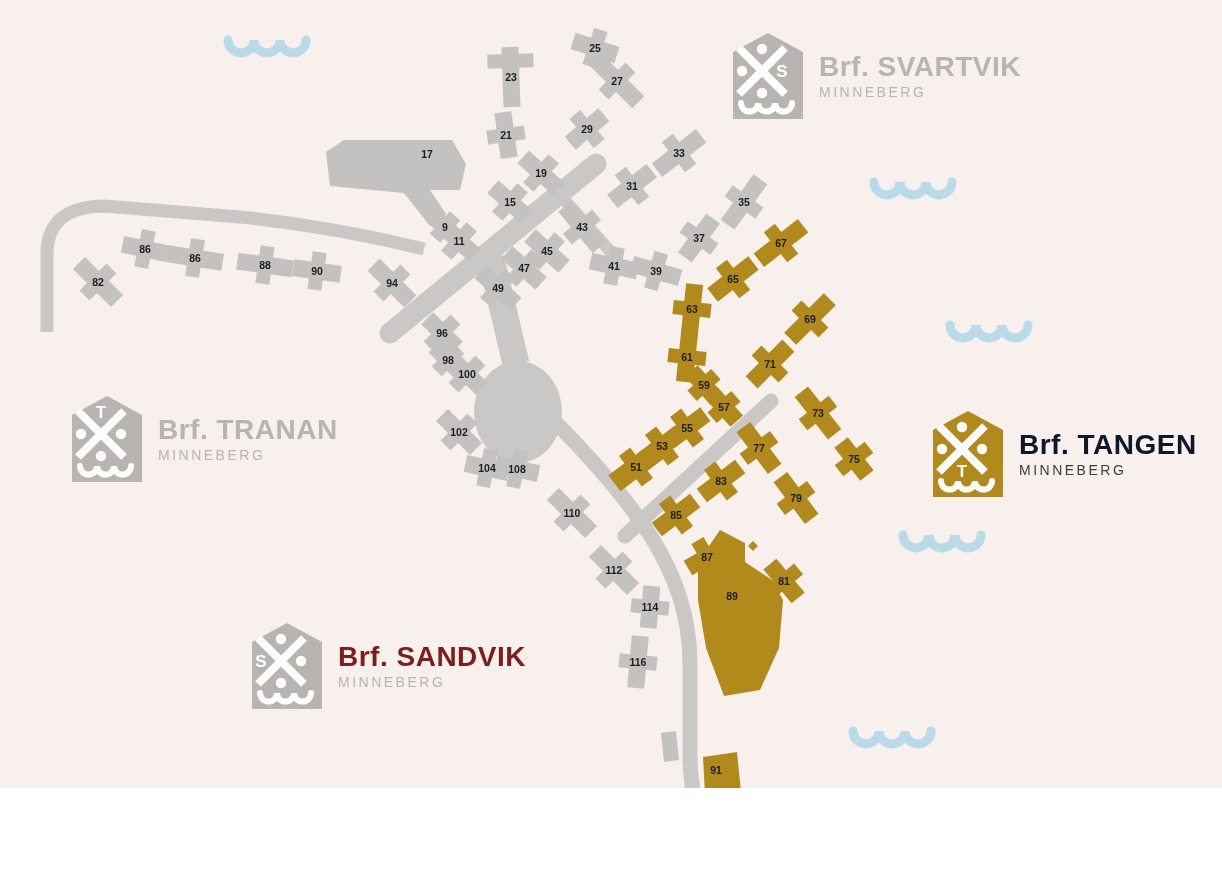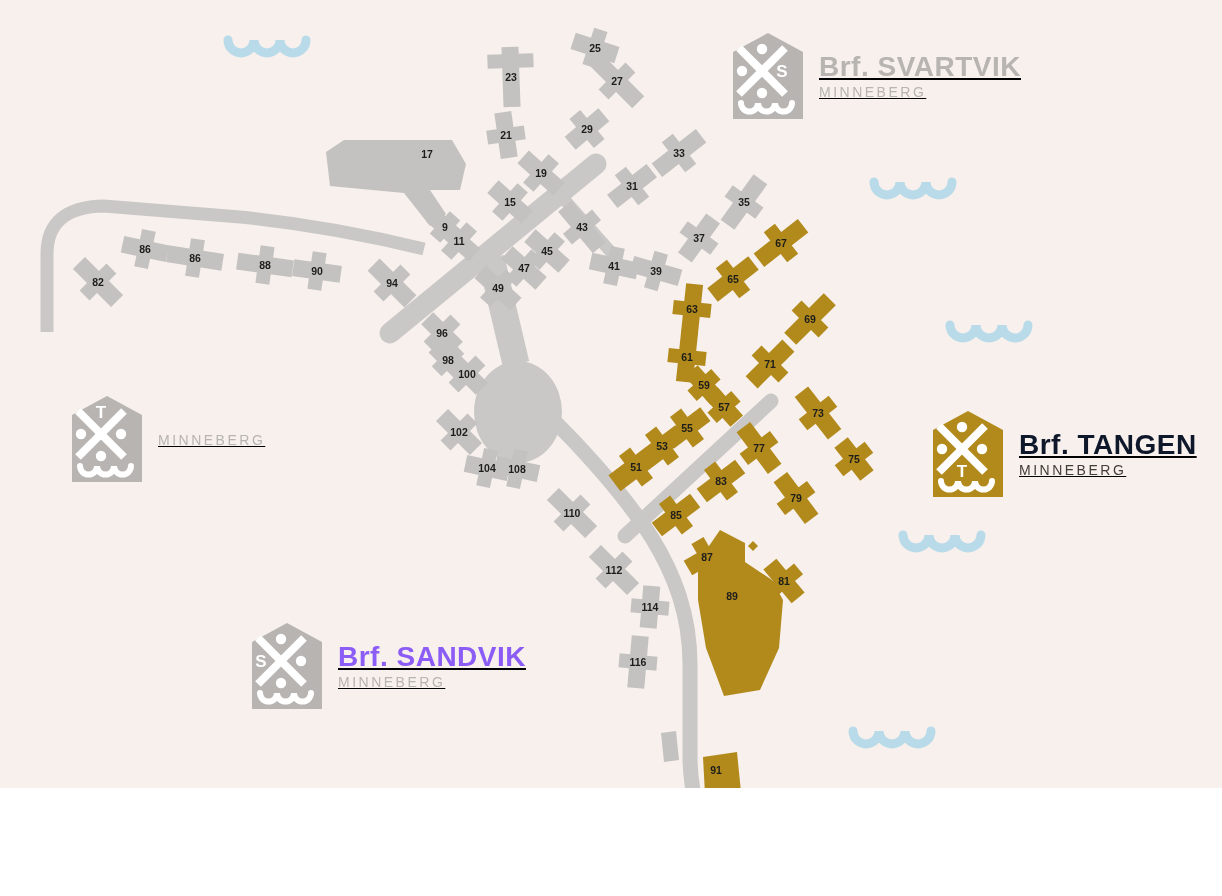--- a/index.html
+++ b/index.html
@@ -1,21 +1,21 @@
 <!DOCTYPE html>
 <html><head>
 <meta charset="utf-8">
 <style>
   html,body{margin:0;padding:0;}
   body{font-family:"Liberation Sans", sans-serif;}
   #stage{position:relative;width:1222px;height:788px;background:#f7f0ec;overflow:hidden;}
   #map-svg{position:absolute;left:0;top:0;}
   .bldg-label{font-family:"Liberation Sans",sans-serif;font-size:10.5px;font-weight:700;fill:#1d1d1b;text-anchor:middle;}
   .logo{position:absolute;display:flex;align-items:center;gap:16px;}
-  .logo-text{display:flex;flex-direction:column;justify-content:center;text-decoration:underline;}
+  .logo-text{display:flex;flex-direction:column;justify-content:center;}
   .logo-title{font-size:28px;font-weight:700;letter-spacing:.5px;line-height:1.05;white-space:nowrap;}
   .logo-sub{font-size:14px;font-weight:400;letter-spacing:2.5px;line-height:1.1;margin-top:3px;white-space:nowrap;}
 </style>
 </head>
 <body>
 
 <div id="stage">
   <svg id="map-svg" width="1222" height="896" viewBox="0 0 1222 896">
       <path d="M 47,332 L 47,254 Q 47,207 104,206 L 240,217 Q 330,226 424,249" fill="none" stroke="#c9c8c6" stroke-width="13" stroke-linecap="butt"></path>
       <path d="M 596,164 L 390,333" fill="none" stroke="#c9c8c6" stroke-width="21" stroke-linecap="round"></path>
@@ -331,37 +331,38 @@
         <path d="M35,0 L70,19 L70,86 L0,86 L0,19 Z" fill="#b7b4b1"></path>
         <line x1="6" y1="15" x2="52" y2="61" stroke="#ffffff" stroke-width="8"></line>
         <line x1="52" y1="15" x2="6" y2="61" stroke="#ffffff" stroke-width="8"></line>
         <text x="29" y="22" fill="#ffffff" font-size="17" font-weight="700" text-anchor="middle" font-family="&quot;Liberation Sans&quot;, sans-serif">T</text>
         <circle cx="9" cy="38" r="5.2" fill="#ffffff"></circle>
         <circle cx="49" cy="38" r="5.2" fill="#ffffff"></circle>
         <circle cx="29" cy="60" r="5.2" fill="#ffffff"></circle>
         <path d="M8,70 a8.5,8.5 0 0 0 17,0 a8.5,8.5 0 0 0 17,0 a8.5,8.5 0 0 0 17,0" fill="none" stroke="#ffffff" stroke-width="6" stroke-linecap="round"></path>
       </svg>
     <div class="logo-text">
+      <div class="logo-title" style="color: rgb(183, 180, 177);">Brf. TRANAN</div>
       <div class="logo-sub" style="color: rgb(183, 180, 177);">MINNEBERG</div>
     </div>
   </div>
 
   <div class="logo" id="logo-2" style="left: 252px; top: 623px;">
     <svg class="logo-icon" width="70" height="86" viewBox="0 0 70 86">
         <path d="M35,0 L70,19 L70,86 L0,86 L0,19 Z" fill="#b7b4b1"></path>
         <line x1="6" y1="15" x2="52" y2="61" stroke="#ffffff" stroke-width="8"></line>
         <line x1="52" y1="15" x2="6" y2="61" stroke="#ffffff" stroke-width="8"></line>
         <circle cx="29" cy="16" r="5.2" fill="#ffffff"></circle>
         <text x="9" y="44" fill="#ffffff" font-size="17" font-weight="700" text-anchor="middle" font-family="&quot;Liberation Sans&quot;, sans-serif">S</text>
         <circle cx="49" cy="38" r="5.2" fill="#ffffff"></circle>
         <circle cx="29" cy="60" r="5.2" fill="#ffffff"></circle>
         <path d="M8,70 a8.5,8.5 0 0 0 17,0 a8.5,8.5 0 0 0 17,0 a8.5,8.5 0 0 0 17,0" fill="none" stroke="#ffffff" stroke-width="6" stroke-linecap="round"></path>
       </svg>
     <div class="logo-text">
-      <div class="logo-title" style="color: #8b5cf6;">Brf. SANDVIK</div>
+      <div class="logo-title" style="color: #7f1d1d;">Brf. SANDVIK</div>
       <div class="logo-sub" style="color: rgb(183, 180, 177);">MINNEBERG</div>
     </div>
   </div>
 
   <div class="logo" id="logo-3" style="left: 933px; top: 411px;">
     <svg class="logo-icon" width="70" height="86" viewBox="0 0 70 86">
         <path d="M35,0 L70,19 L70,86 L0,86 L0,19 Z" fill="#b28a1c"></path>
         <line x1="6" y1="15" x2="52" y2="61" stroke="#ffffff" stroke-width="8"></line>
         <line x1="52" y1="15" x2="6" y2="61" stroke="#ffffff" stroke-width="8"></line>
         <circle cx="29" cy="16" r="5.2" fill="#ffffff"></circle>

